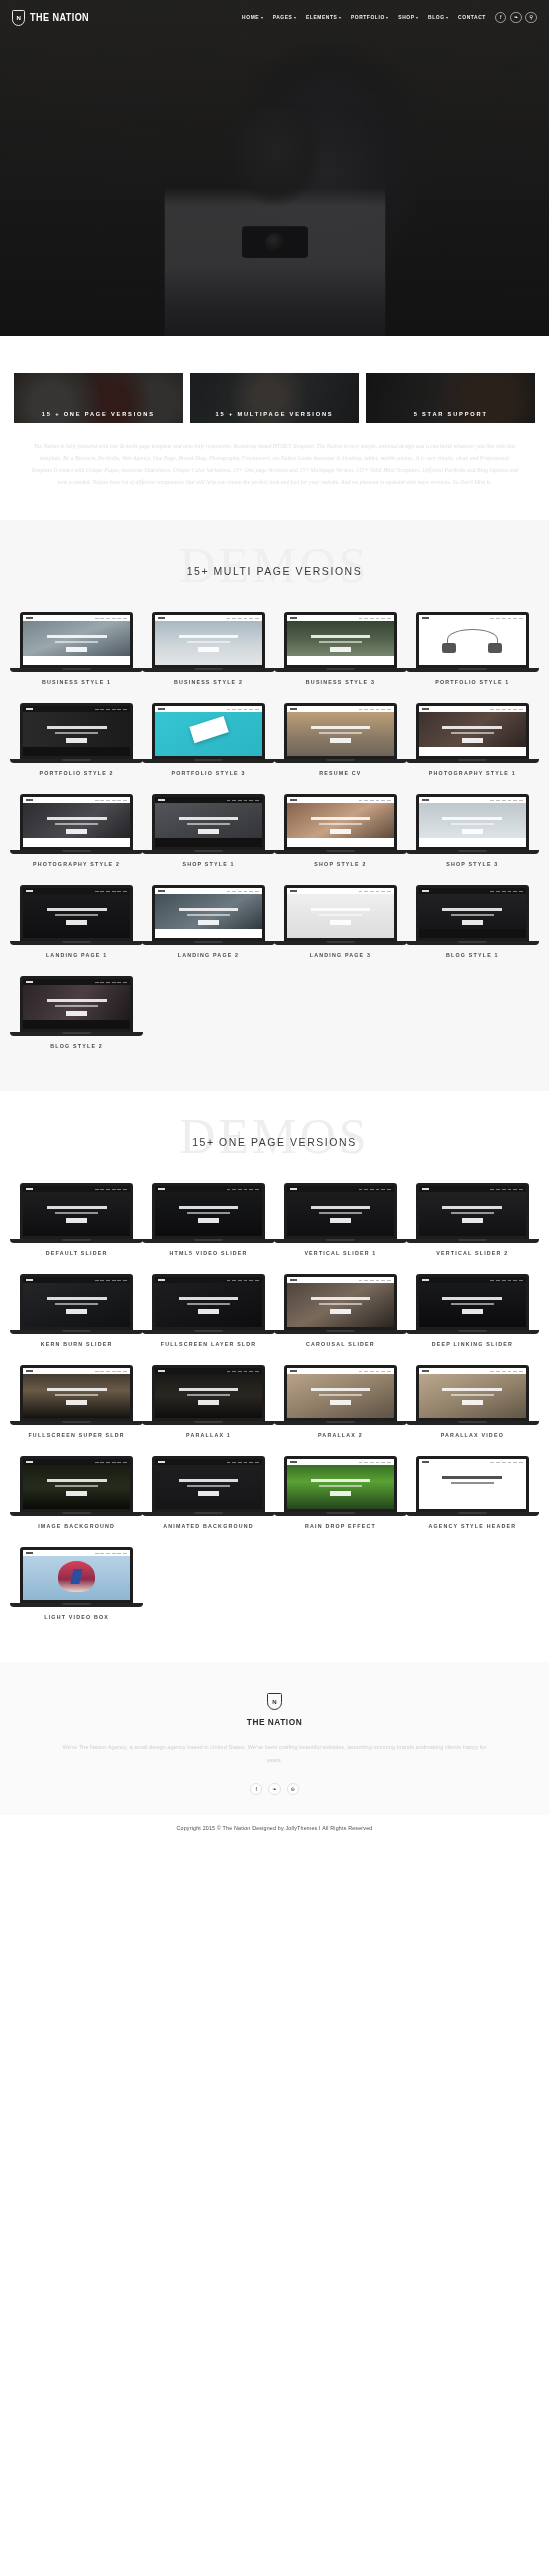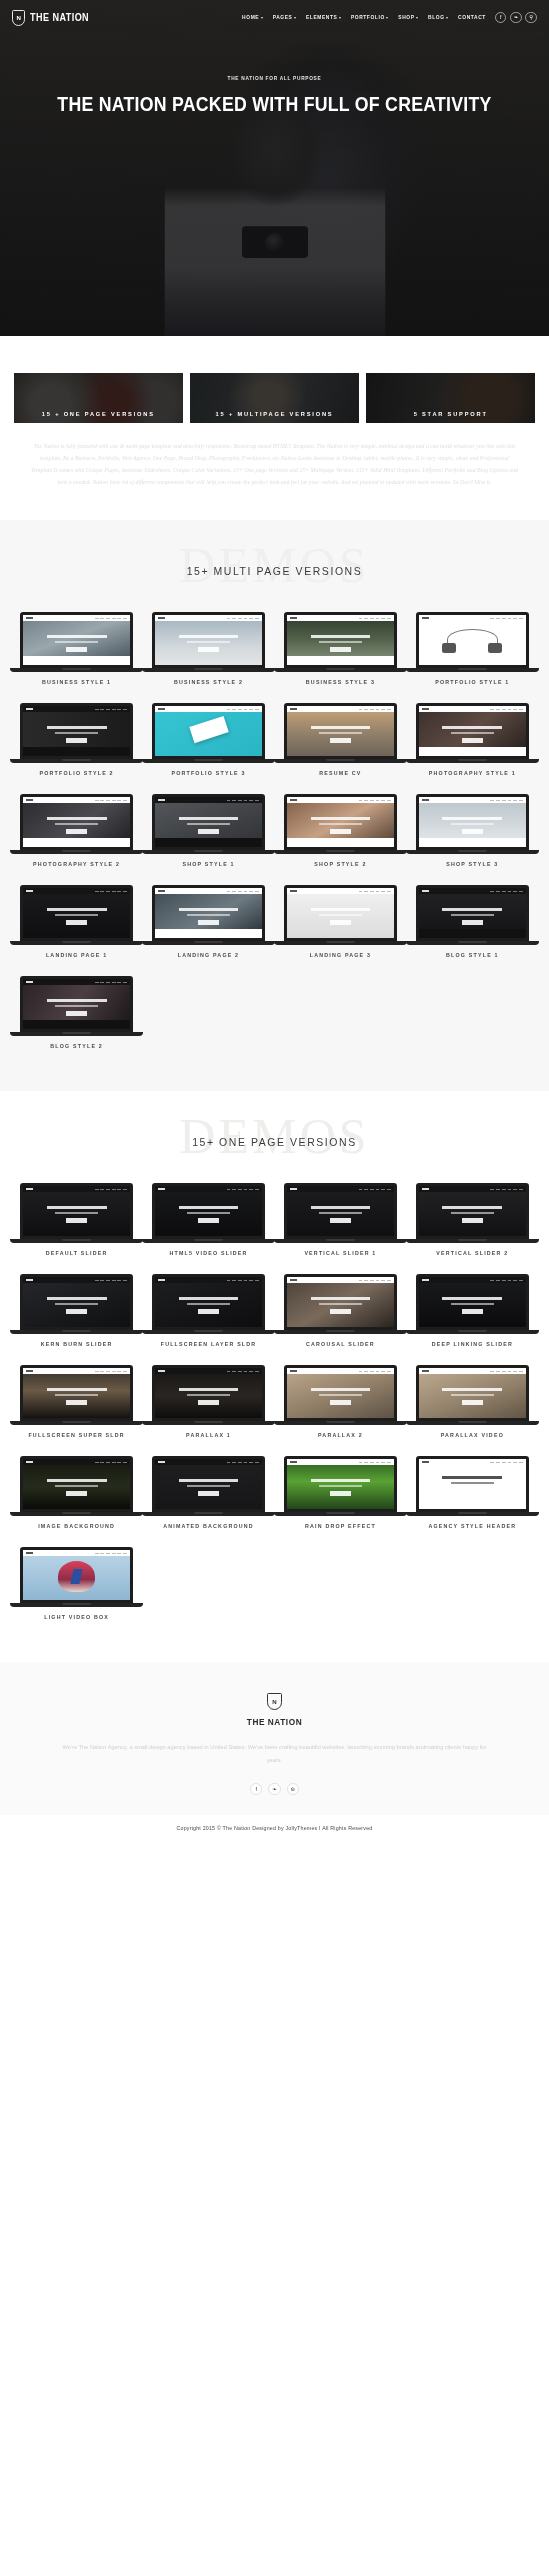--- a/index.html
+++ b/index.html
@@ -464,24 +464,20 @@
           <span>CONTACT</span>
         </a>
       </nav>
     <div class="social" id="hdr-social">
         <span class="sbtn">f</span>
         <span class="sbtn">❧</span>
         <span class="sbtn">⚲</span>
       </div>
   </div>
 
-  <div class="hero-text">
-    <div class="hero-sub">THE NATION FOR ALL PURPOSE</div>
-    <h1 class="hero-title">THE NATION PACKED WITH FULL OF CREATIVITY</h1>
-  </div>
 </section>
 
 <section class="section">
   <div class="boxes" id="feature-boxes">
       <div class="box b1">
         <div class="ph"></div>
         <div class="shade"></div>
         <div class="cap">15 + ONE PAGE VERSIONS</div>
       </div>
       <div class="box b2">

